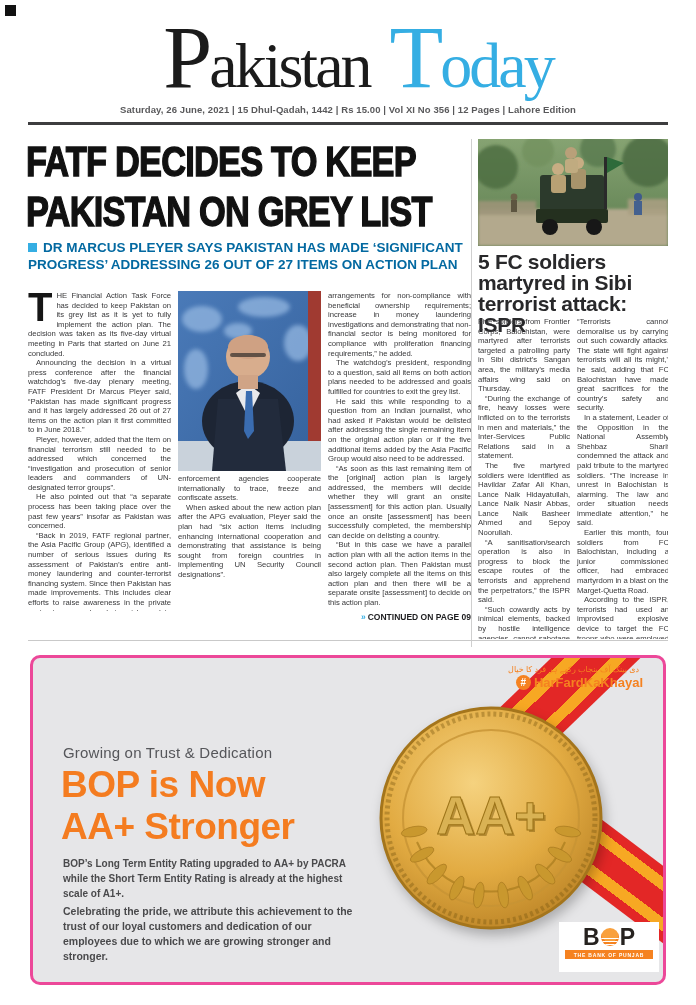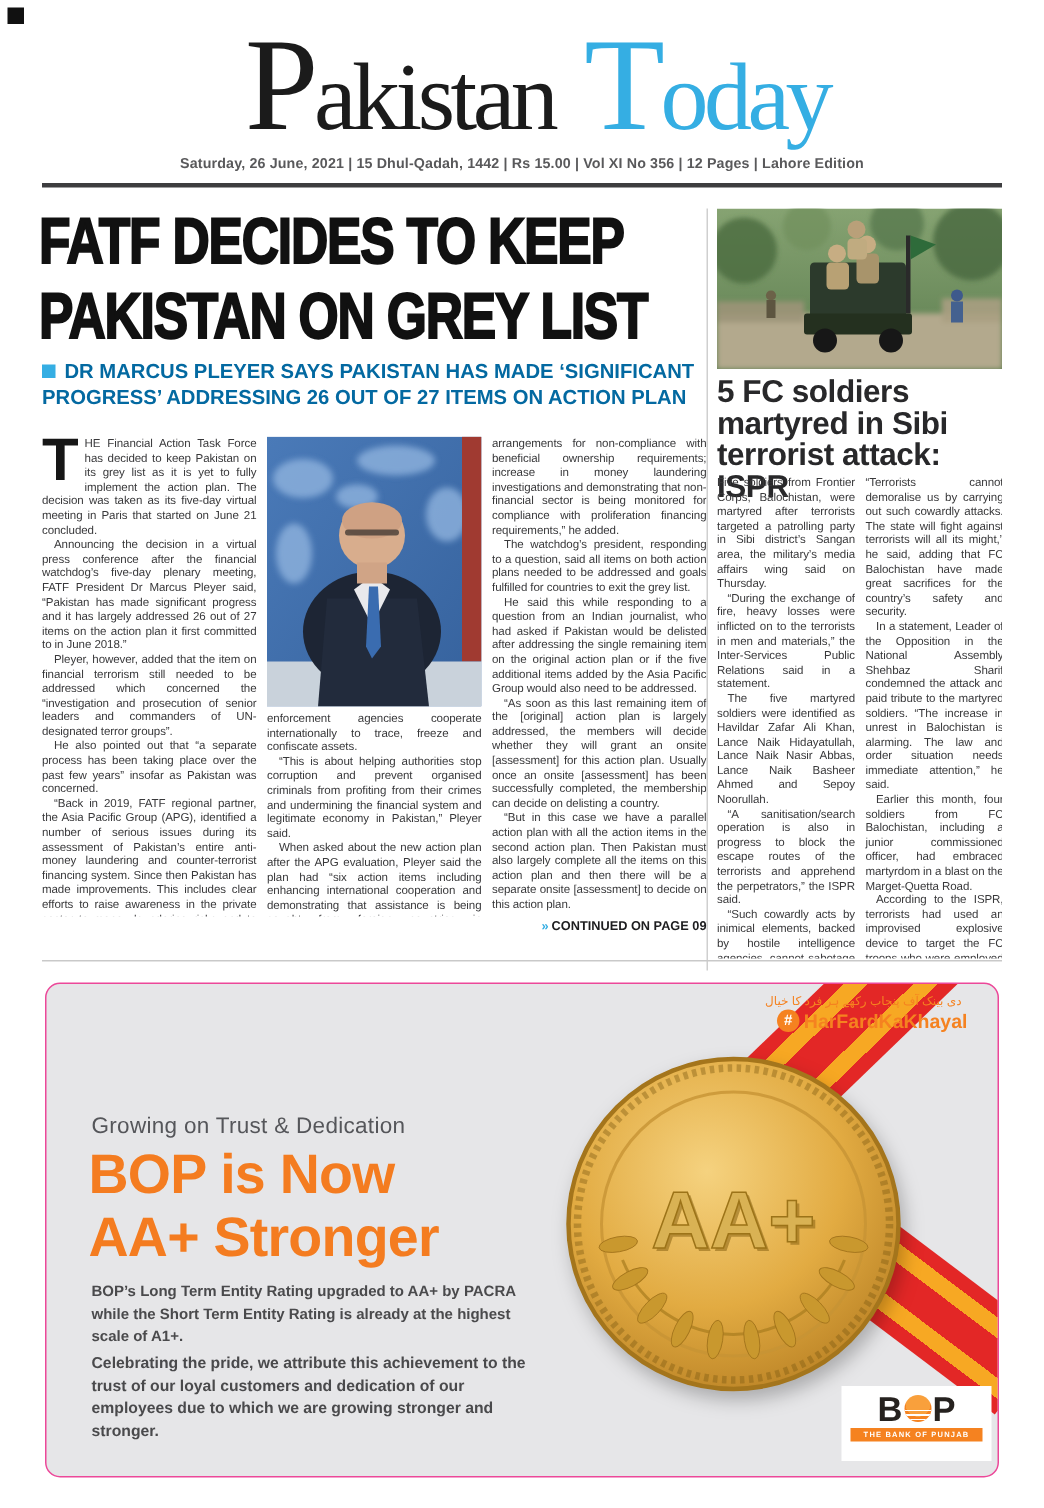--- a/index.html
+++ b/index.html
@@ -39,21 +39,21 @@
 
   
   .sibi-photo { position:absolute; left:478px; top:139px; width:190px; height:107px; display:block; }
   .sibi-headline { position:absolute; left:478px; top:251px; width:192px; font-size:21px; line-height:21px; font-weight:700; color:#28282a; letter-spacing:-.3px; }
   .sibi-body { position:absolute; left:478px; top:317px; width:190px; height:322px; display:flex; gap:7px; overflow:hidden; }
   .sibi-col { width:92px; flex:0 0 92px; }
   .sibi-body p { font-size:7.7px; line-height:9.6px; text-align:justify; color:#39393b; text-indent:7px; letter-spacing:-.05px; }
   .sibi-body p.first { text-indent:0; }
 
   
-  .ad { position:absolute; left:30px; top:655px; width:636px; height:330px; background:#e6e6e8; border:1px solid #ec4899; border-radius:10px; overflow:hidden; }
+  .ad { position:absolute; left:30px; top:655px; width:636px; height:330px; background:#e6e6e8; border:3px solid #ec4899; border-radius:10px; overflow:hidden; }
   .ad-urdu { position:absolute; right:24px; top:7px; font-size:8px; color:#f58220; direction:rtl; }
   .ad-hashtag { position:absolute; right:20px; top:17px; display:flex; align-items:center; gap:3px; }
   .hash-circle { width:15px; height:15px; border-radius:50%; background:#f58220; color:#fff; font-size:10px; font-weight:700; display:flex; align-items:center; justify-content:center; }
   .hash-text { font-size:13px; font-weight:700; color:#f58220; }
   .ribbon { position:absolute; background:linear-gradient(0deg,#e32726 0 15%,#f7a823 15% 33%,#e32726 33% 67%,#f7a823 67% 85%,#e32726 85% 100%); }
   .ribbon-a { width:240px; height:62px; left:392px; top:18px; transform:rotate(-44deg); }
   .ribbon-b { width:210px; height:62px; left:462px; top:168px; transform:rotate(37deg); }
   .medal { position:absolute; left:344px; top:46px; width:228px; height:228px; filter:drop-shadow(3px 6px 6px rgba(0,0,0,.25)); }
   .ad-tagline { position:absolute; left:30px; top:86px; font-size:15px; color:#55565a; letter-spacing:.2px; }
   .ad-headline { position:absolute; left:28px; top:106px; font-size:37px; line-height:42px; font-weight:700; color:#f47c20; letter-spacing:-.5px; }
@@ -168,21 +168,20 @@
         <ellipse cx="70" cy="130" rx="46" ry="40" fill="#1d2534"></ellipse>
         <path d="M34 180 L40 108 L100 108 L108 180 Z" fill="#222b3c"></path>
         <path d="M58 102 L70 126 L82 102 L74 96 L66 96 Z" fill="#e9e9ec"></path>
         <path d="M68 100 L74 100 L76 140 L70 148 L66 140 Z" fill="#3a6cb0"></path>
         <circle cx="70" cy="66" r="22" fill="#d8ad8d"></circle>
         <ellipse cx="70" cy="56" rx="20" ry="12" fill="#cfa183"></ellipse>
         <rect x="52" y="62" width="36" height="4" rx="2" fill="#3c3630" opacity=".75"></rect>
         <rect x="60" y="84" width="20" height="14" fill="#d0a486"></rect>
       </svg>
       <p class="first">enforcement agencies cooperate internationally to trace, freeze and confiscate assets.</p>
-      <p>“This is about helping authorities stop corruption and prevent organised criminals from profiting from their crimes and undermining the financial system and legitimate economy in Pakistan,” Pleyer said.</p>
       <p>When asked about the new action plan after the APG evaluation, Pleyer said the plan had “six action items including enhancing international cooperation and demonstrating that assistance is being sought from foreign countries in implementing UN Security Council designations”.</p>
 
     </div>
     <div class="col">
       <p class="first">arrangements for non-compliance with beneficial ownership requirements; increase in money laundering investigations and demonstrating that non-financial sector is being monitored for compliance with proliferation financing requirements,” he added.</p>
       <p>The watchdog’s president, responding to a question, said all items on both action plans needed to be addressed and goals fulfilled for countries to exit the grey list.</p>
       <p>He said this while responding to a question from an Indian journalist, who had asked if Pakistan would be delisted after addressing the single remaining item on the original action plan or if the five additional items added by the Asia Pacific Group would also need to be addressed.</p>
       <p>“As soon as this last remaining item of the [original] action plan is largely addressed, the members will decide whether they will grant an onsite [assessment] for this action plan. Usually once an onsite [assessment] has been successfully completed, the membership can decide on delisting a country.</p>
       <p>“But in this case we have a parallel action plan with all the action items in the second action plan. Then Pakistan must also largely complete all the items on this action plan and then there will be a separate onsite [assessment] to decide on this action plan.</p>
 

